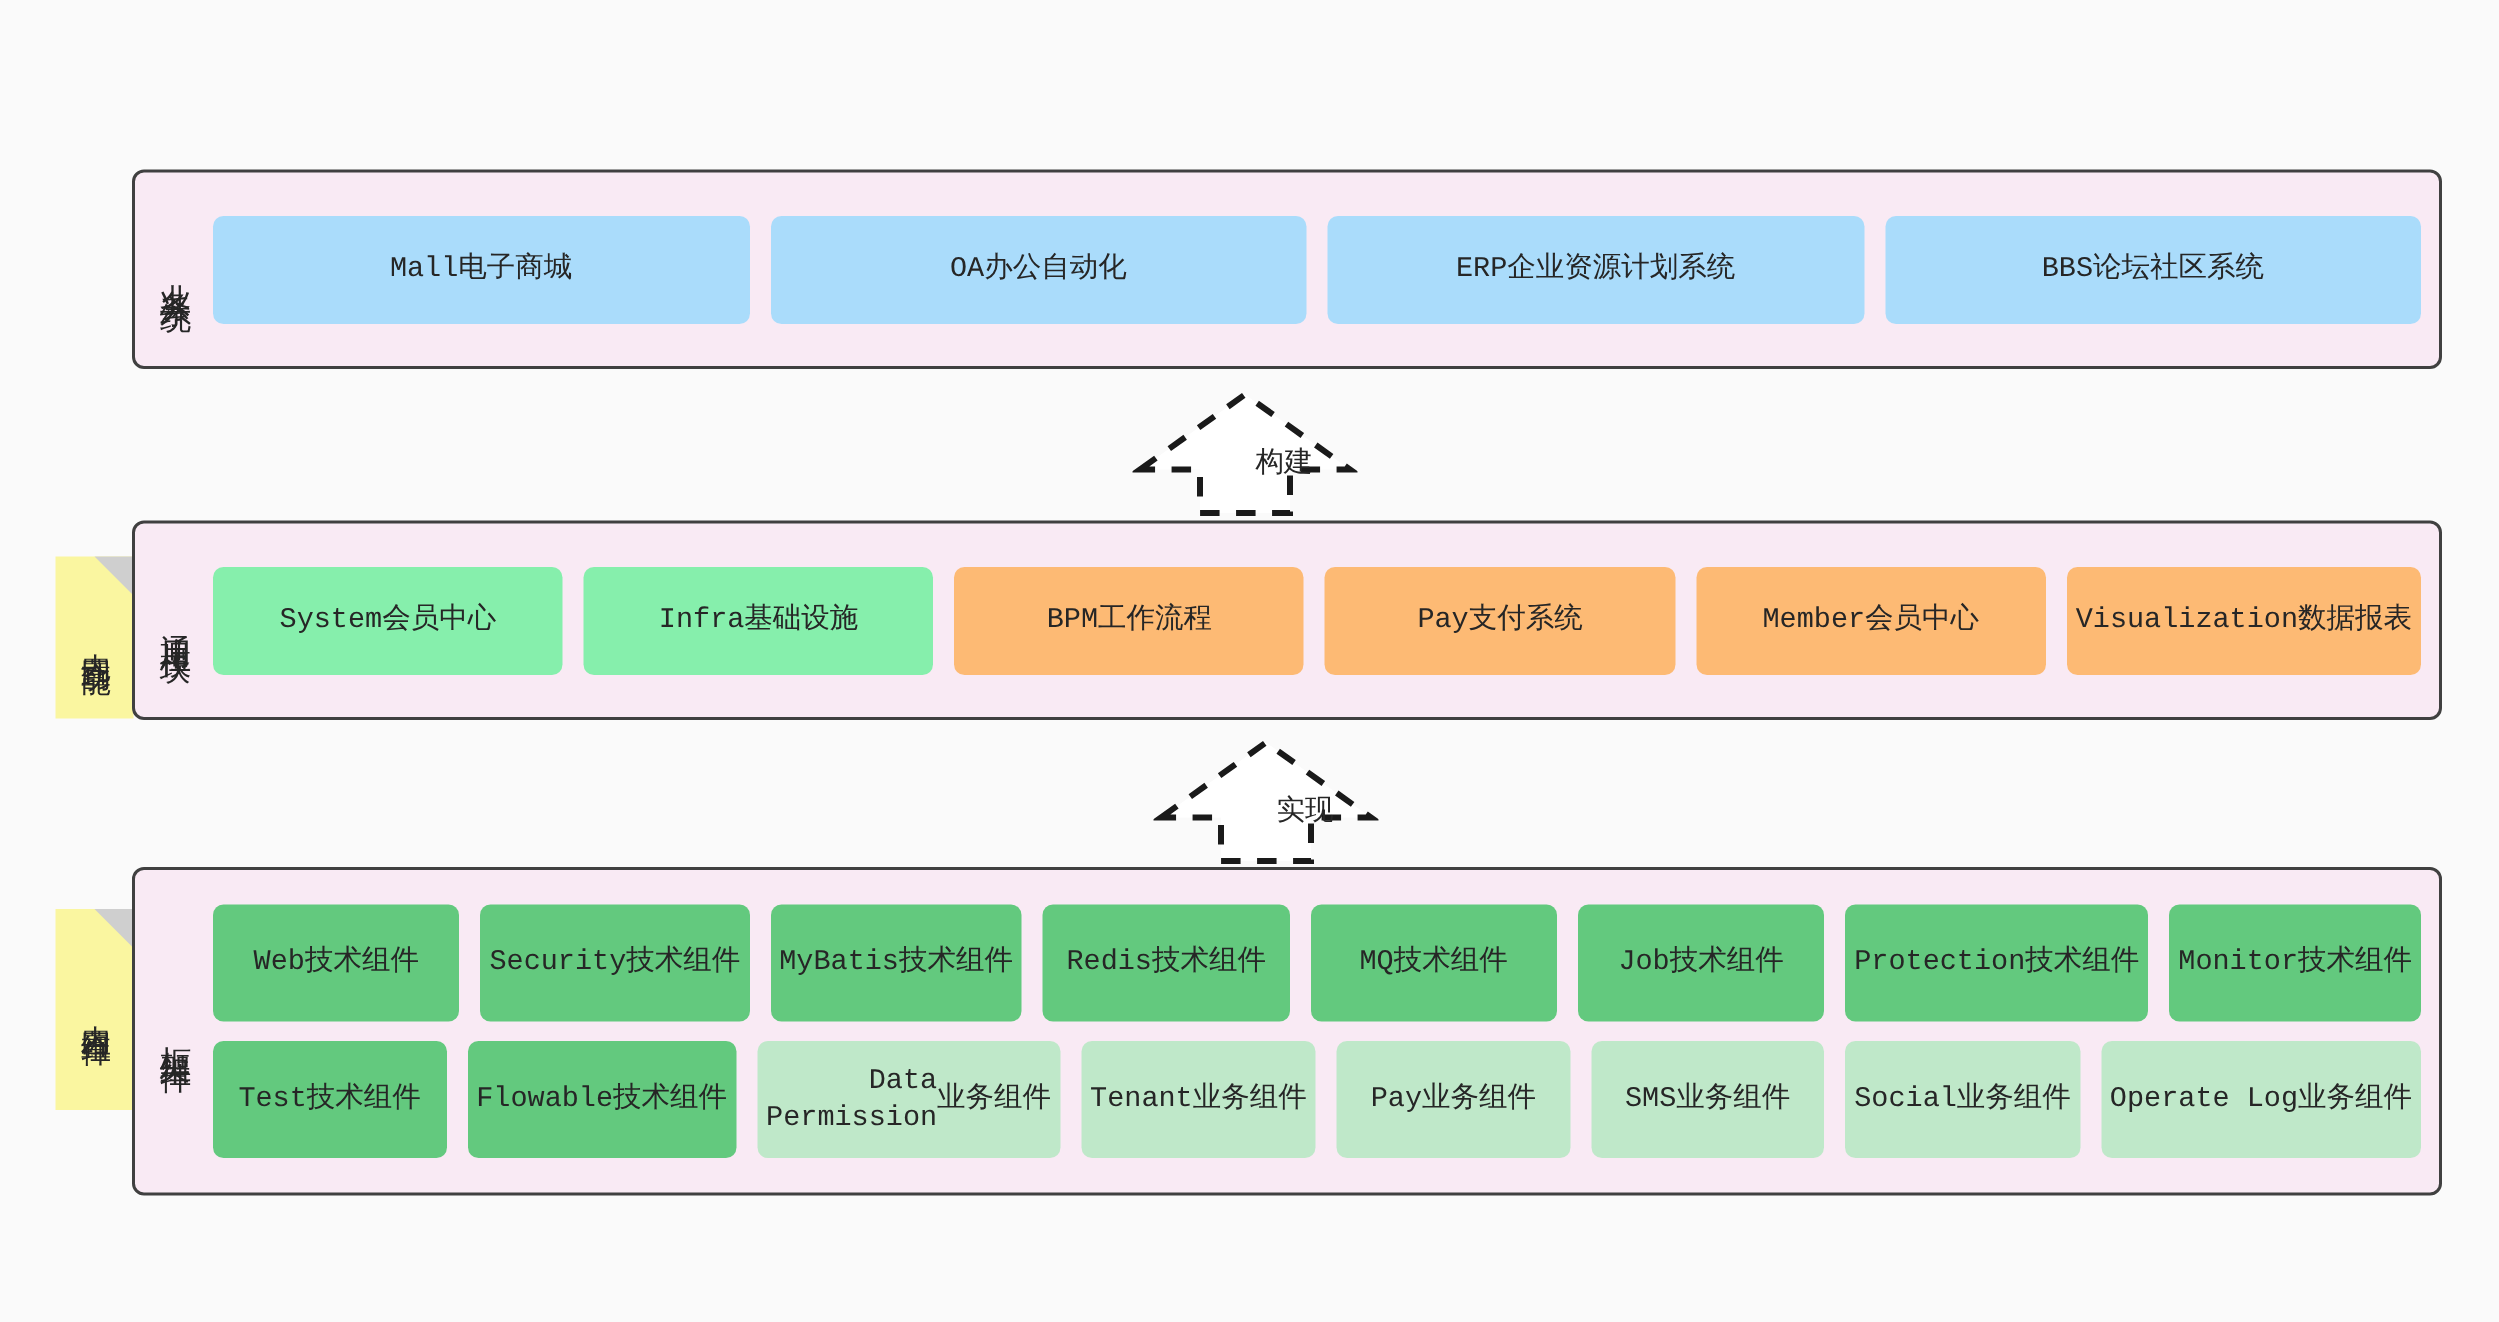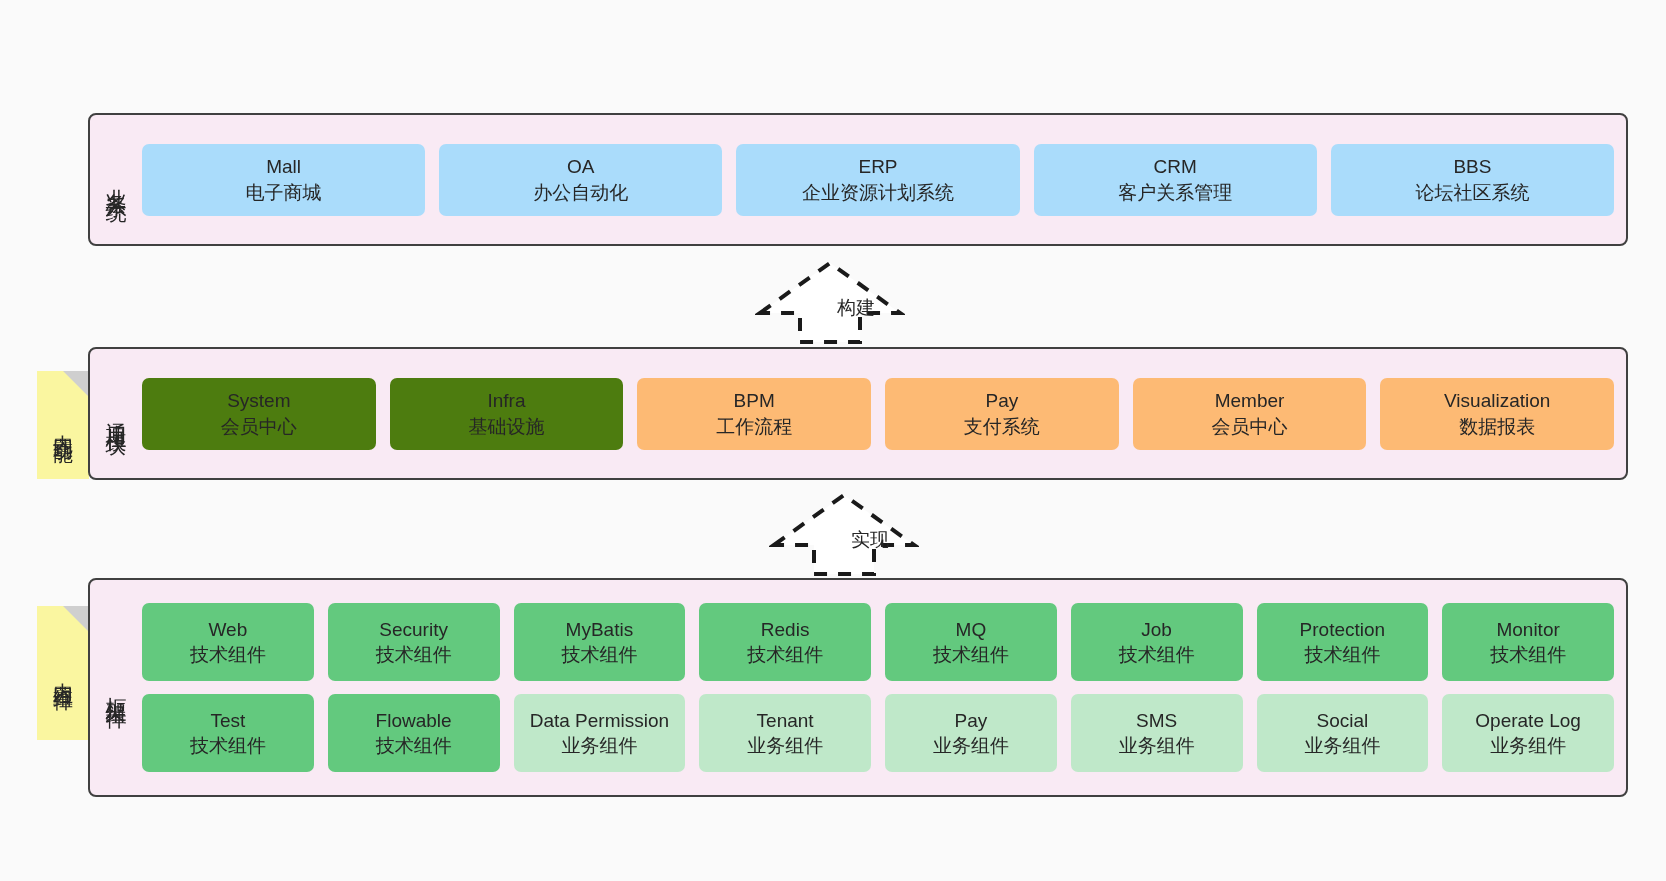--- a/index.html
+++ b/index.html
@@ -51,37 +51,38 @@
     display: flex;
     gap: 14px;
     justify-content: space-between;
   }
 
   
   .card {
     flex: 1 1 0;
     border-radius: 7px;
     display: flex;
-    flex-direction: column;
+    flex-direction: row;
     align-items: center;
     justify-content: center;
     text-align: center;
     color: #262626;
     font-size: 19px;
     line-height: 1.34;
     box-sizing: border-box;
     padding: 4px 6px;
     user-select: none;
+    font-family: Liberation Mono, monospace;
   }
   .card .t-en { white-space: nowrap; }
   .card .t-cn { white-space: nowrap; }
   .card.wrap .t-en { white-space: normal; }
 
   .c-blue       { background: #aadcfb; }
-  .c-red        { background: #4d7c0f; }
+  .c-red        { background: #86efac; }
   .c-pink       { background: #fdba74; }
   .c-green      { background: #63c97e; }
   .c-lightgreen { background: #bfe8c9; text-align: right; }
 
   
   #layer-business { left: 88px;  top: 113px; width: 1540px; height: 133px; }
   #layer-business .card { height: 72px; }
 
   #layer-common   { left: 88px;  top: 347px; width: 1540px; height: 133px; }
   #layer-common .card { height: 72px; }
@@ -151,24 +152,20 @@
       </div>
       <div class="card c-blue">
         <span class="t-en">OA</span>
         <span class="t-cn">办公自动化</span>
       </div>
       <div class="card c-blue">
         <span class="t-en">ERP</span>
         <span class="t-cn">企业资源计划系统</span>
       </div>
       <div class="card c-blue">
-        <span class="t-en">CRM</span>
-        <span class="t-cn">客户关系管理</span>
-      </div>
-      <div class="card c-blue">
         <span class="t-en">BBS</span>
         <span class="t-cn">论坛社区系统</span>
       </div>
     </div>
   </div>
 </div>
 
 <div class="arrow" id="arrow-build">
   <svg width="150" height="88" viewBox="0 0 150 88">
     <path d="M 5 55 L 75 5 L 145 55 L 105 55 L 105 84 L 45 84 L 45 55 Z" fill="#ffffff" stroke="#1a1a1a" stroke-width="4" stroke-dasharray="13 11" stroke-linejoin="miter"></path>

